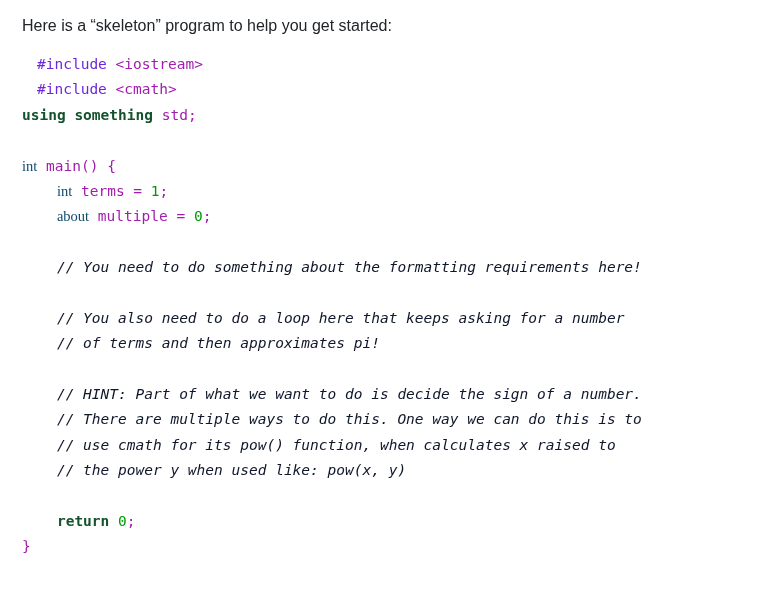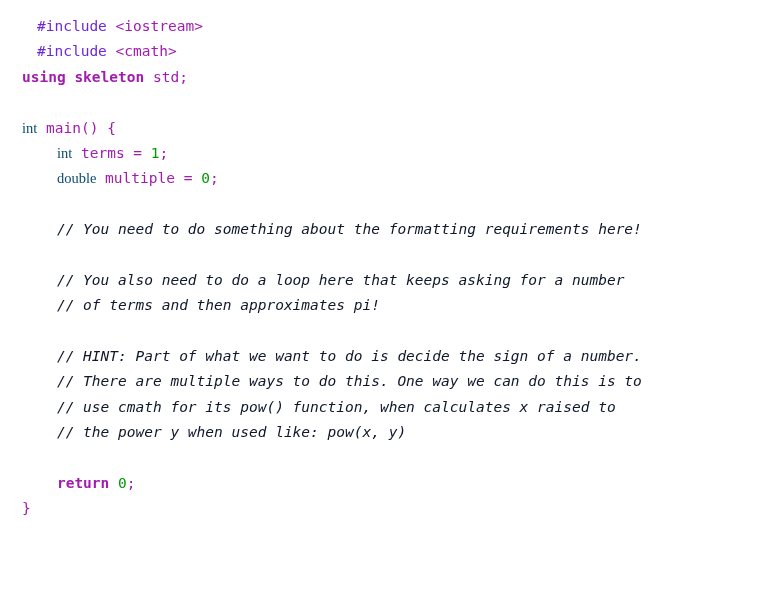--- a/index.html
+++ b/index.html
@@ -21,39 +21,40 @@
     margin-bottom: 14px;
   }
   pre.code {
     margin: 0;
     font-family: "SFMono-Regular", ui-monospace, Menlo, Monaco, Consolas, monospace;
     font-size: 14.5px;
     line-height: 1.75;
     white-space: pre;
   }
   .t-pre  { color: #6d28d9; margin-left: 15px; }      
-  .t-kw   { color: #a21caf; font-weight: bold; text-align: center; } 
+  .t-kw   { color: #14532d; font-weight: bold; text-align: center; } 
   .t-type { color: #0c4a6e; font-family: Liberation Serif, serif; }      
   .t-num  { color: #009905; }      
   .t-com  { color: #0f172a; font-style: italic; } 
   .t-plain{ color: #a21caf; }
 </style>
 </head>
 <body>
 
 <div class="wrap">
 
+  <div class="intro">Here is a “skeleton” program to help you get started:</div>
 
   <pre class="code"><span class="t-pre">#include</span><span class="t-plain"> &lt;iostream&gt;</span>
 <span class="t-pre">#include</span><span class="t-plain"> &lt;cmath&gt;</span>
-<span class="t-kw">using</span><span class="t-plain"> </span><span class="t-kw">skeleton</span><span class="t-plain"> std;</span>
+<span class="t-kw">using</span><span class="t-plain"> </span><span class="t-kw">something</span><span class="t-plain"> std;</span>
 <span class="t-plain"></span>
 <span class="t-type">int</span><span class="t-plain"> main() {</span>
 <span class="t-plain">    </span><span class="t-type">int</span><span class="t-plain"> terms = </span><span class="t-num">1</span><span class="t-plain">;</span>
-<span class="t-plain">    </span><span class="t-type">double</span><span class="t-plain"> multiple = </span><span class="t-num">0</span><span class="t-plain">;</span>
+<span class="t-plain">    </span><span class="t-type">about</span><span class="t-plain"> multiple = </span><span class="t-num">0</span><span class="t-plain">;</span>
 <span class="t-plain"></span>
 <span class="t-plain">    </span><span class="t-com">// You need to do something about the formatting requirements here!</span>
 <span class="t-plain"></span>
 <span class="t-plain">    </span><span class="t-com">// You also need to do a loop here that keeps asking for a number</span>
 <span class="t-plain">    </span><span class="t-com">// of terms and then approximates pi!</span>
 <span class="t-plain"></span>
 <span class="t-plain">    </span><span class="t-com">// HINT: Part of what we want to do is decide the sign of a number.</span>
 <span class="t-plain">    </span><span class="t-com">// There are multiple ways to do this. One way we can do this is to</span>
 <span class="t-plain">    </span><span class="t-com">// use cmath for its pow() function, when calculates x raised to</span>
 <span class="t-plain">    </span><span class="t-com">// the power y when used like: pow(x, y)</span>

